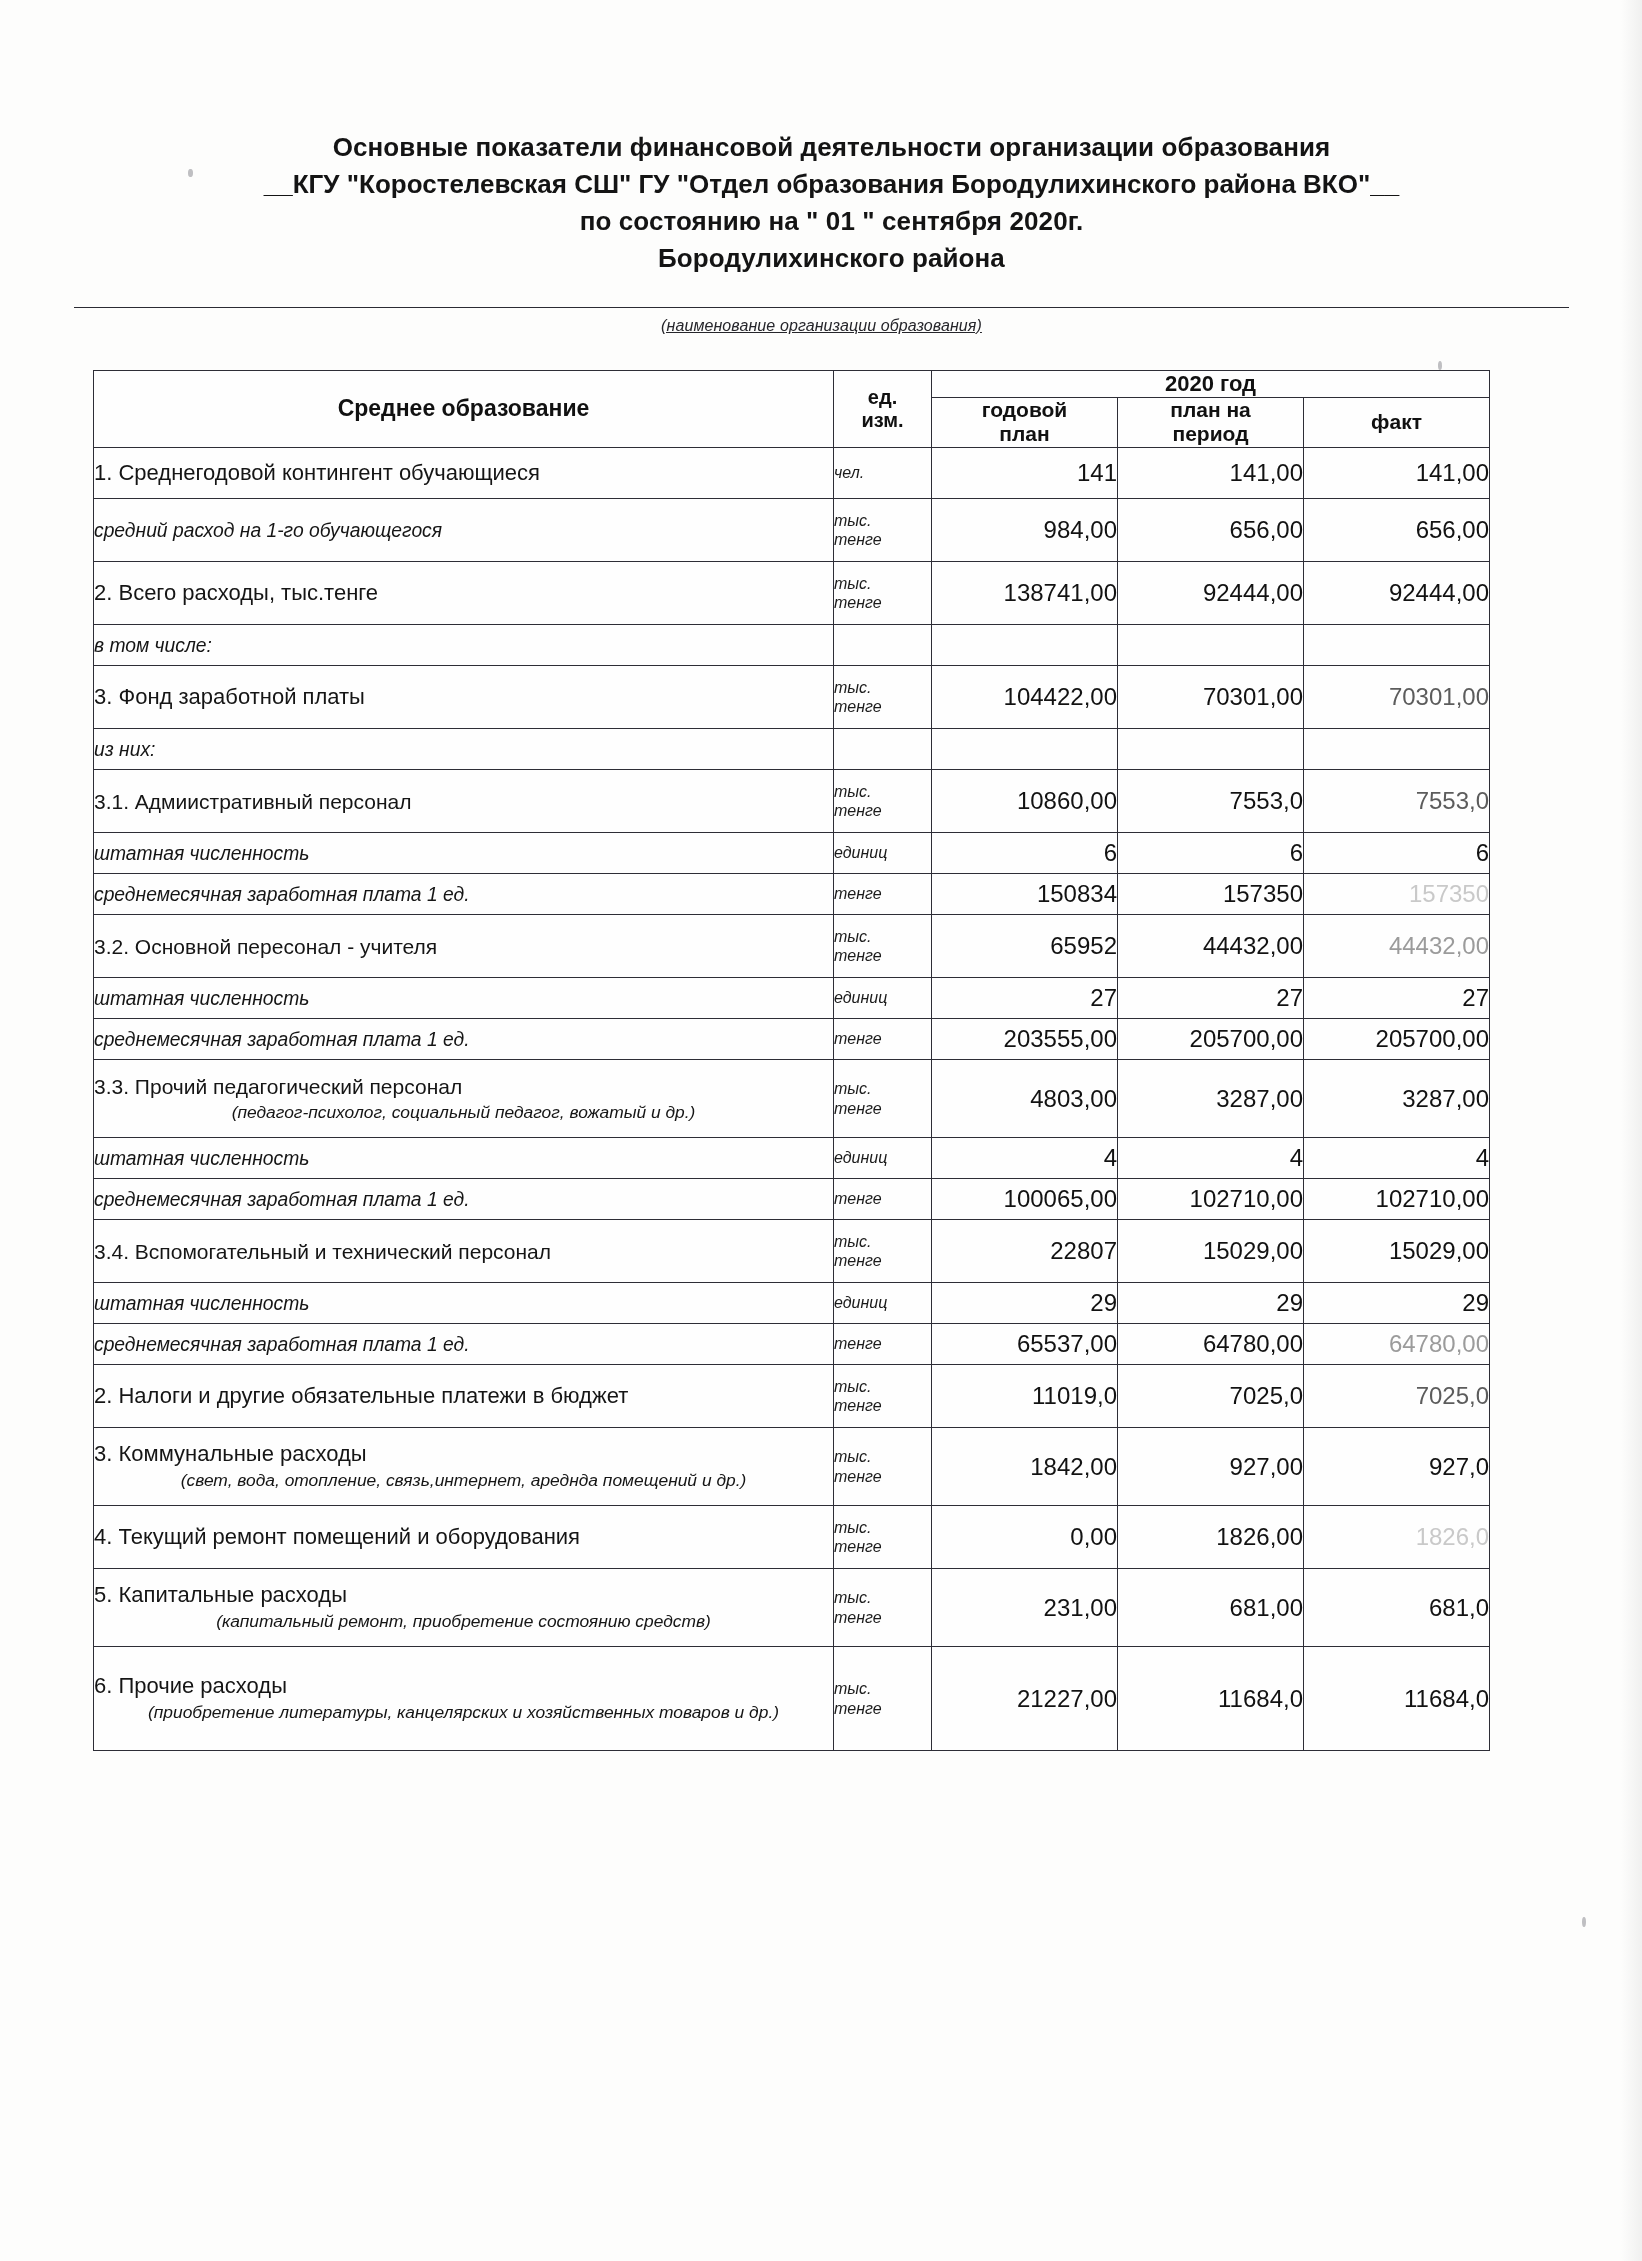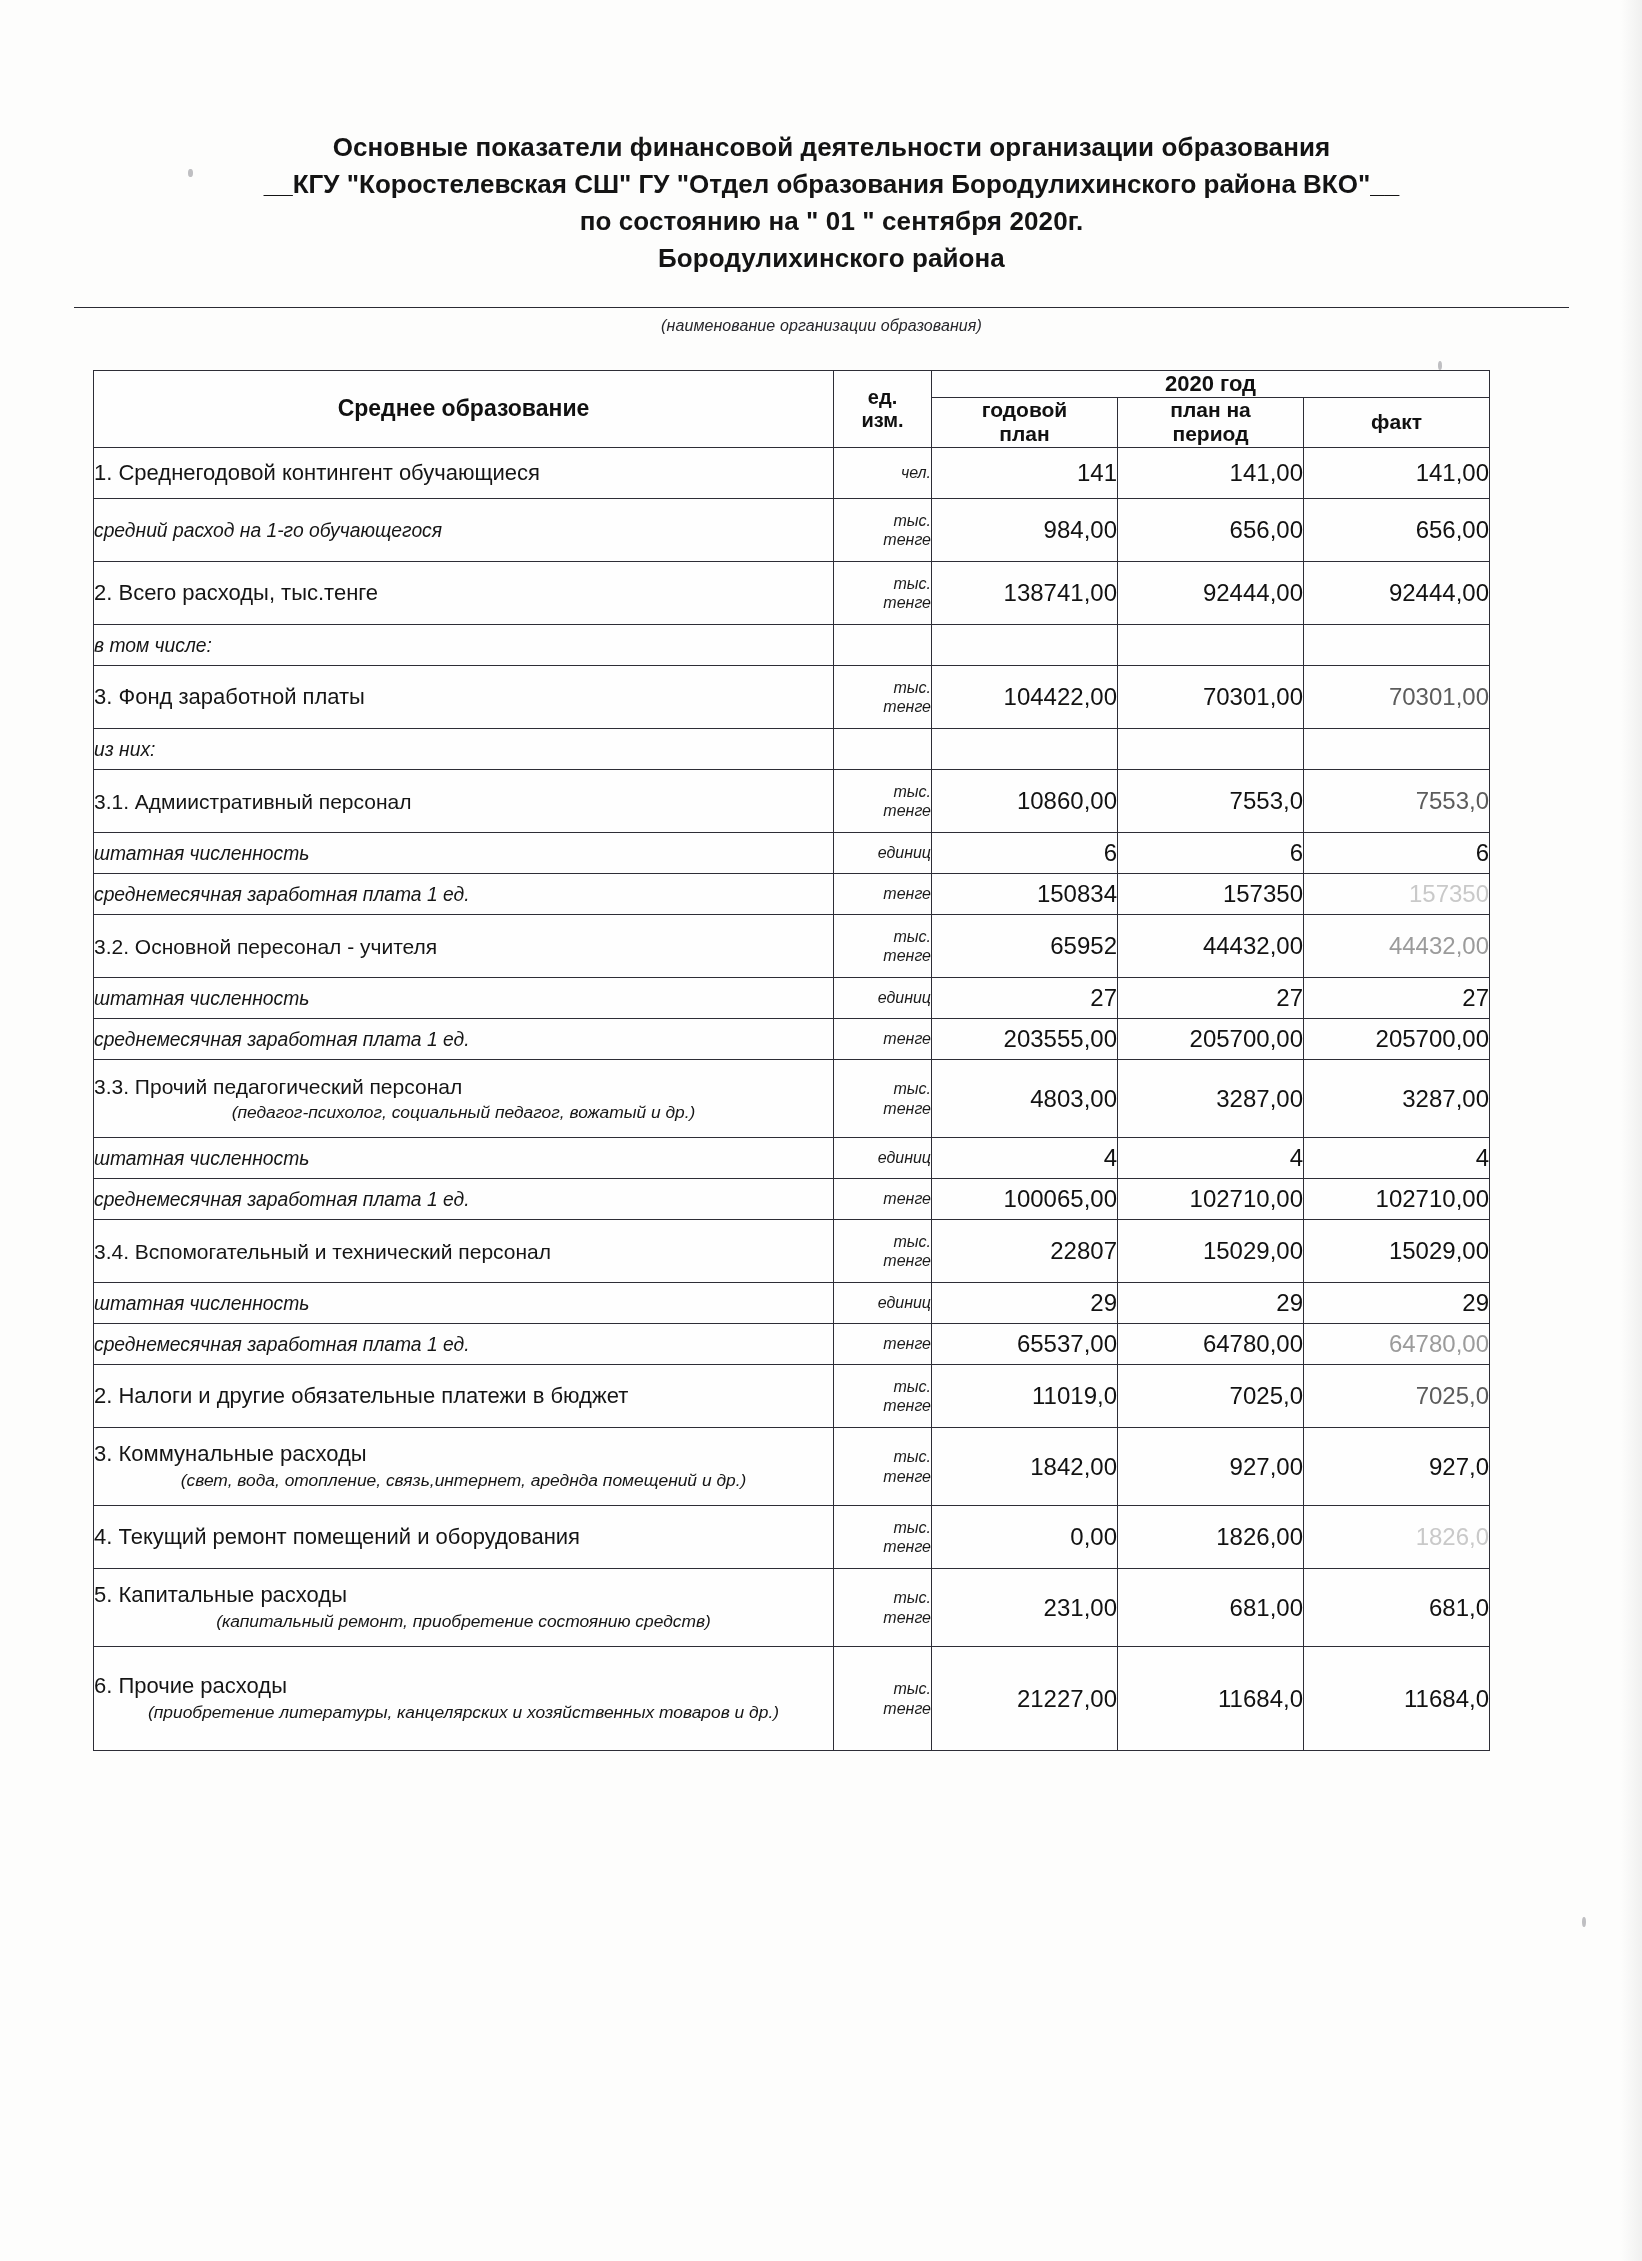--- a/index.html
+++ b/index.html
@@ -50,20 +50,21 @@
     border-top: 1.9px solid #2b2b33;
     width: 100%;
   }
   .caption {
     text-align: center;
     font-size: 16px;
     font-style: italic;
     color: #26262b;
     margin-top: 9px;
     letter-spacing: 0.1px;
+    text-decoration: underline;
   }
 
   .periodicity {
     margin: 62px 0 0 97px;
     font-size: 20px;
     font-style: italic;
     color: #1d1d22;
     text-decoration: underline;
     text-underline-offset: 3.9px;
     display: inline-block;
@@ -128,21 +129,21 @@
     font-style: italic;
     line-height: 1.25;
     margin-top: 2.6px;
     text-align: center;
   }
   td.cell-name.bold   { font-weight: normal; font-size: 22px; }
   td.cell-name.plain  { font-weight: normal; }
   td.cell-name.ital   { font-style: italic; font-size: 19.3px; }
 
   td.cell-unit {
-    text-align: right;
+    text-align: left;
     font-size: 16px;
     font-style: italic;
     line-height: 1.22;
     color: #1b1b1b;
     padding: 2.6px 1.3px;
   }
   td.cell-num {
     text-align: right;
     font-size: 24px;
     padding: 3.9px 10.3px 3.9px 3.9px;

